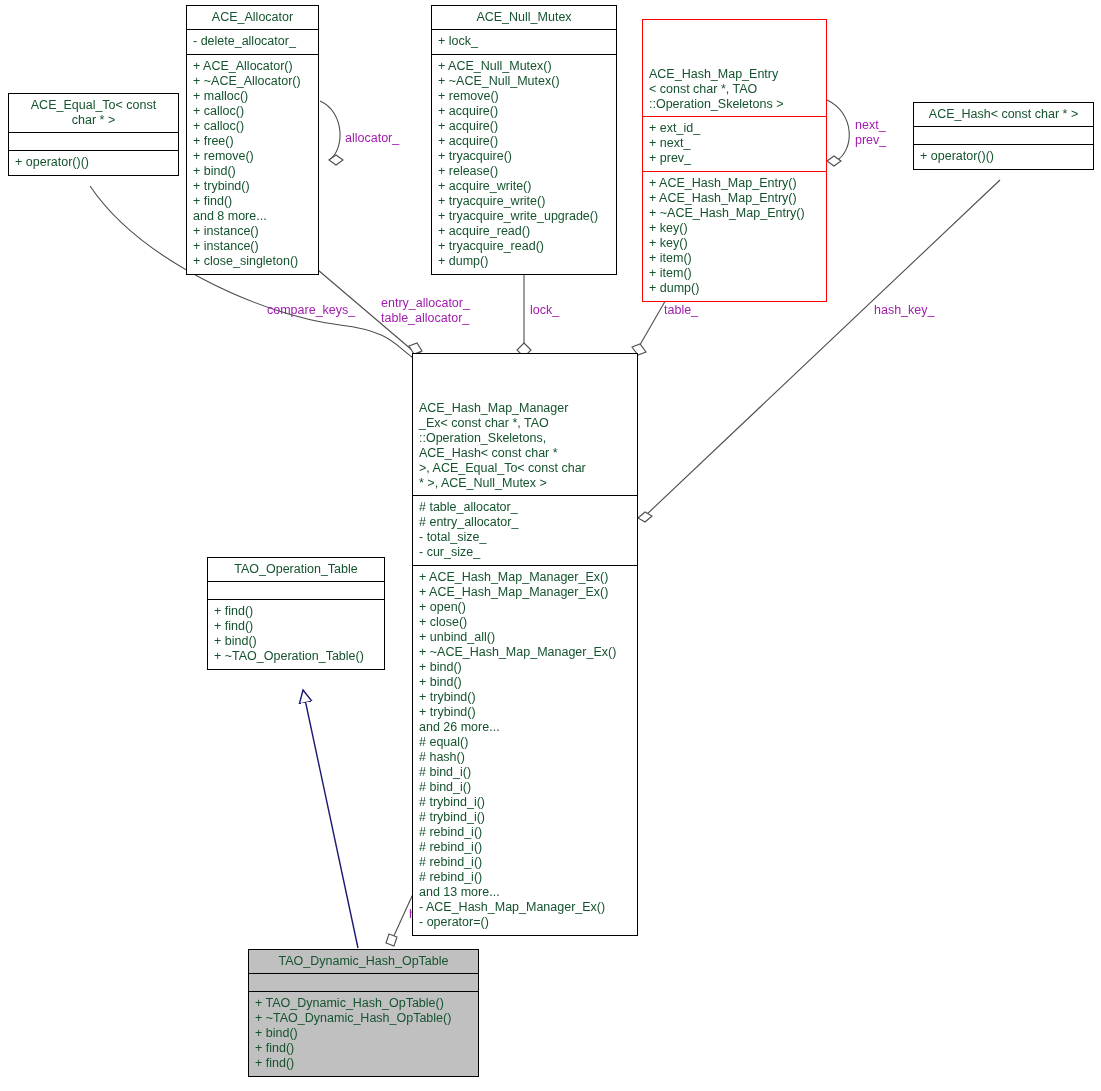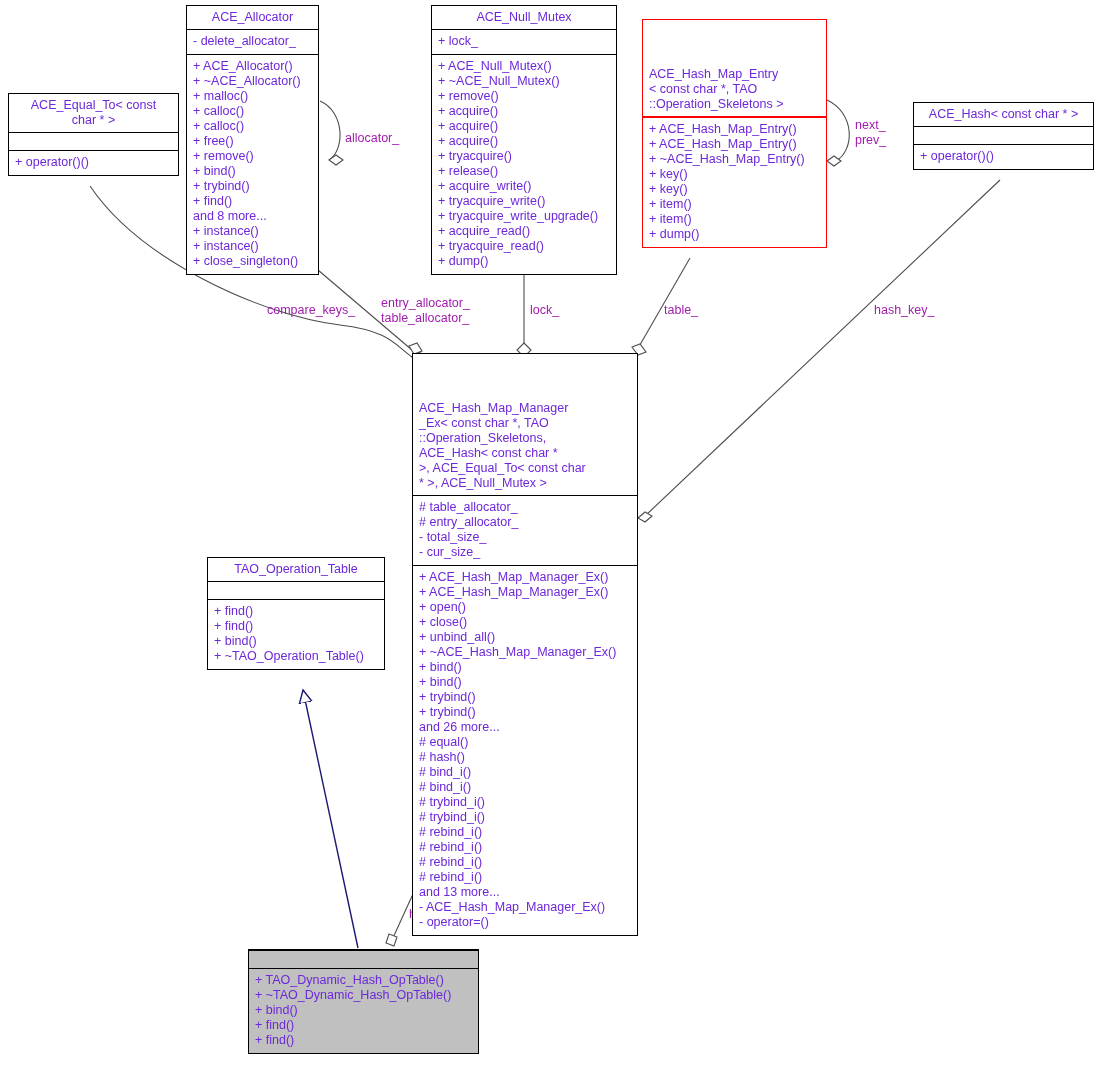--- a/index.html
+++ b/index.html
@@ -28,21 +28,21 @@
   }
 
   
   .node {
     position: absolute;
     box-sizing: border-box;
     background: #ffffff;
     border: 1px solid #000000;
     font-size: 12.5px;
     line-height: 15px;
-    color: #6d28d9;
+    color: #14532d;
   }
   .node .title {
     padding: 4px 6px 4px 6px;
     text-align: center;
     white-space: pre-line;
   }
   .node .sep {
     border-top: 1px solid #000000;
     height: 0;
     font-size: 0;
@@ -208,20 +208,25 @@
         <div class="row">+ tryacquire_read()</div>
         <div class="row">+ dump()</div>
       </div>
   </div>
 
   <div class="node red" style="left:642px; top:19px; width:185px;">
     <div class="title left">ACE_Hash_Map_Entry
 &lt; const char *, TAO
    ::Operation_Skeletons &gt;</div>
     <div class="sep"></div>
+    <div class="compartment">
+        <div class="row">+ ext_id_</div>
+        <div class="row">+ next_</div>
+        <div class="row">+ prev_</div>
+      </div>
     <div class="sep"></div>
     <div class="compartment">
         <div class="row">+ ACE_Hash_Map_Entry()</div>
         <div class="row">+ ACE_Hash_Map_Entry()</div>
         <div class="row">+ ~ACE_Hash_Map_Entry()</div>
         <div class="row">+ key()</div>
         <div class="row">+ key()</div>
         <div class="row">+ item()</div>
         <div class="row">+ item()</div>
         <div class="row">+ dump()</div>
@@ -288,20 +293,21 @@
     <div class="sep"></div>
     <div class="compartment">
         <div class="row">+ find()</div>
         <div class="row">+ find()</div>
         <div class="row">+ bind()</div>
         <div class="row">+ ~TAO_Operation_Table()</div>
       </div>
   </div>
 
   <div class="node grey" style="left:248px; top:949px; width:231px;">
+    <div class="title">TAO_Dynamic_Hash_OpTable</div>
     <div class="sep"></div>
     <div class="compartment empty"></div>
     <div class="sep"></div>
     <div class="compartment">
         <div class="row">+ TAO_Dynamic_Hash_OpTable()</div>
         <div class="row">+ ~TAO_Dynamic_Hash_OpTable()</div>
         <div class="row">+ bind()</div>
         <div class="row">+ find()</div>
         <div class="row">+ find()</div>
       </div>

